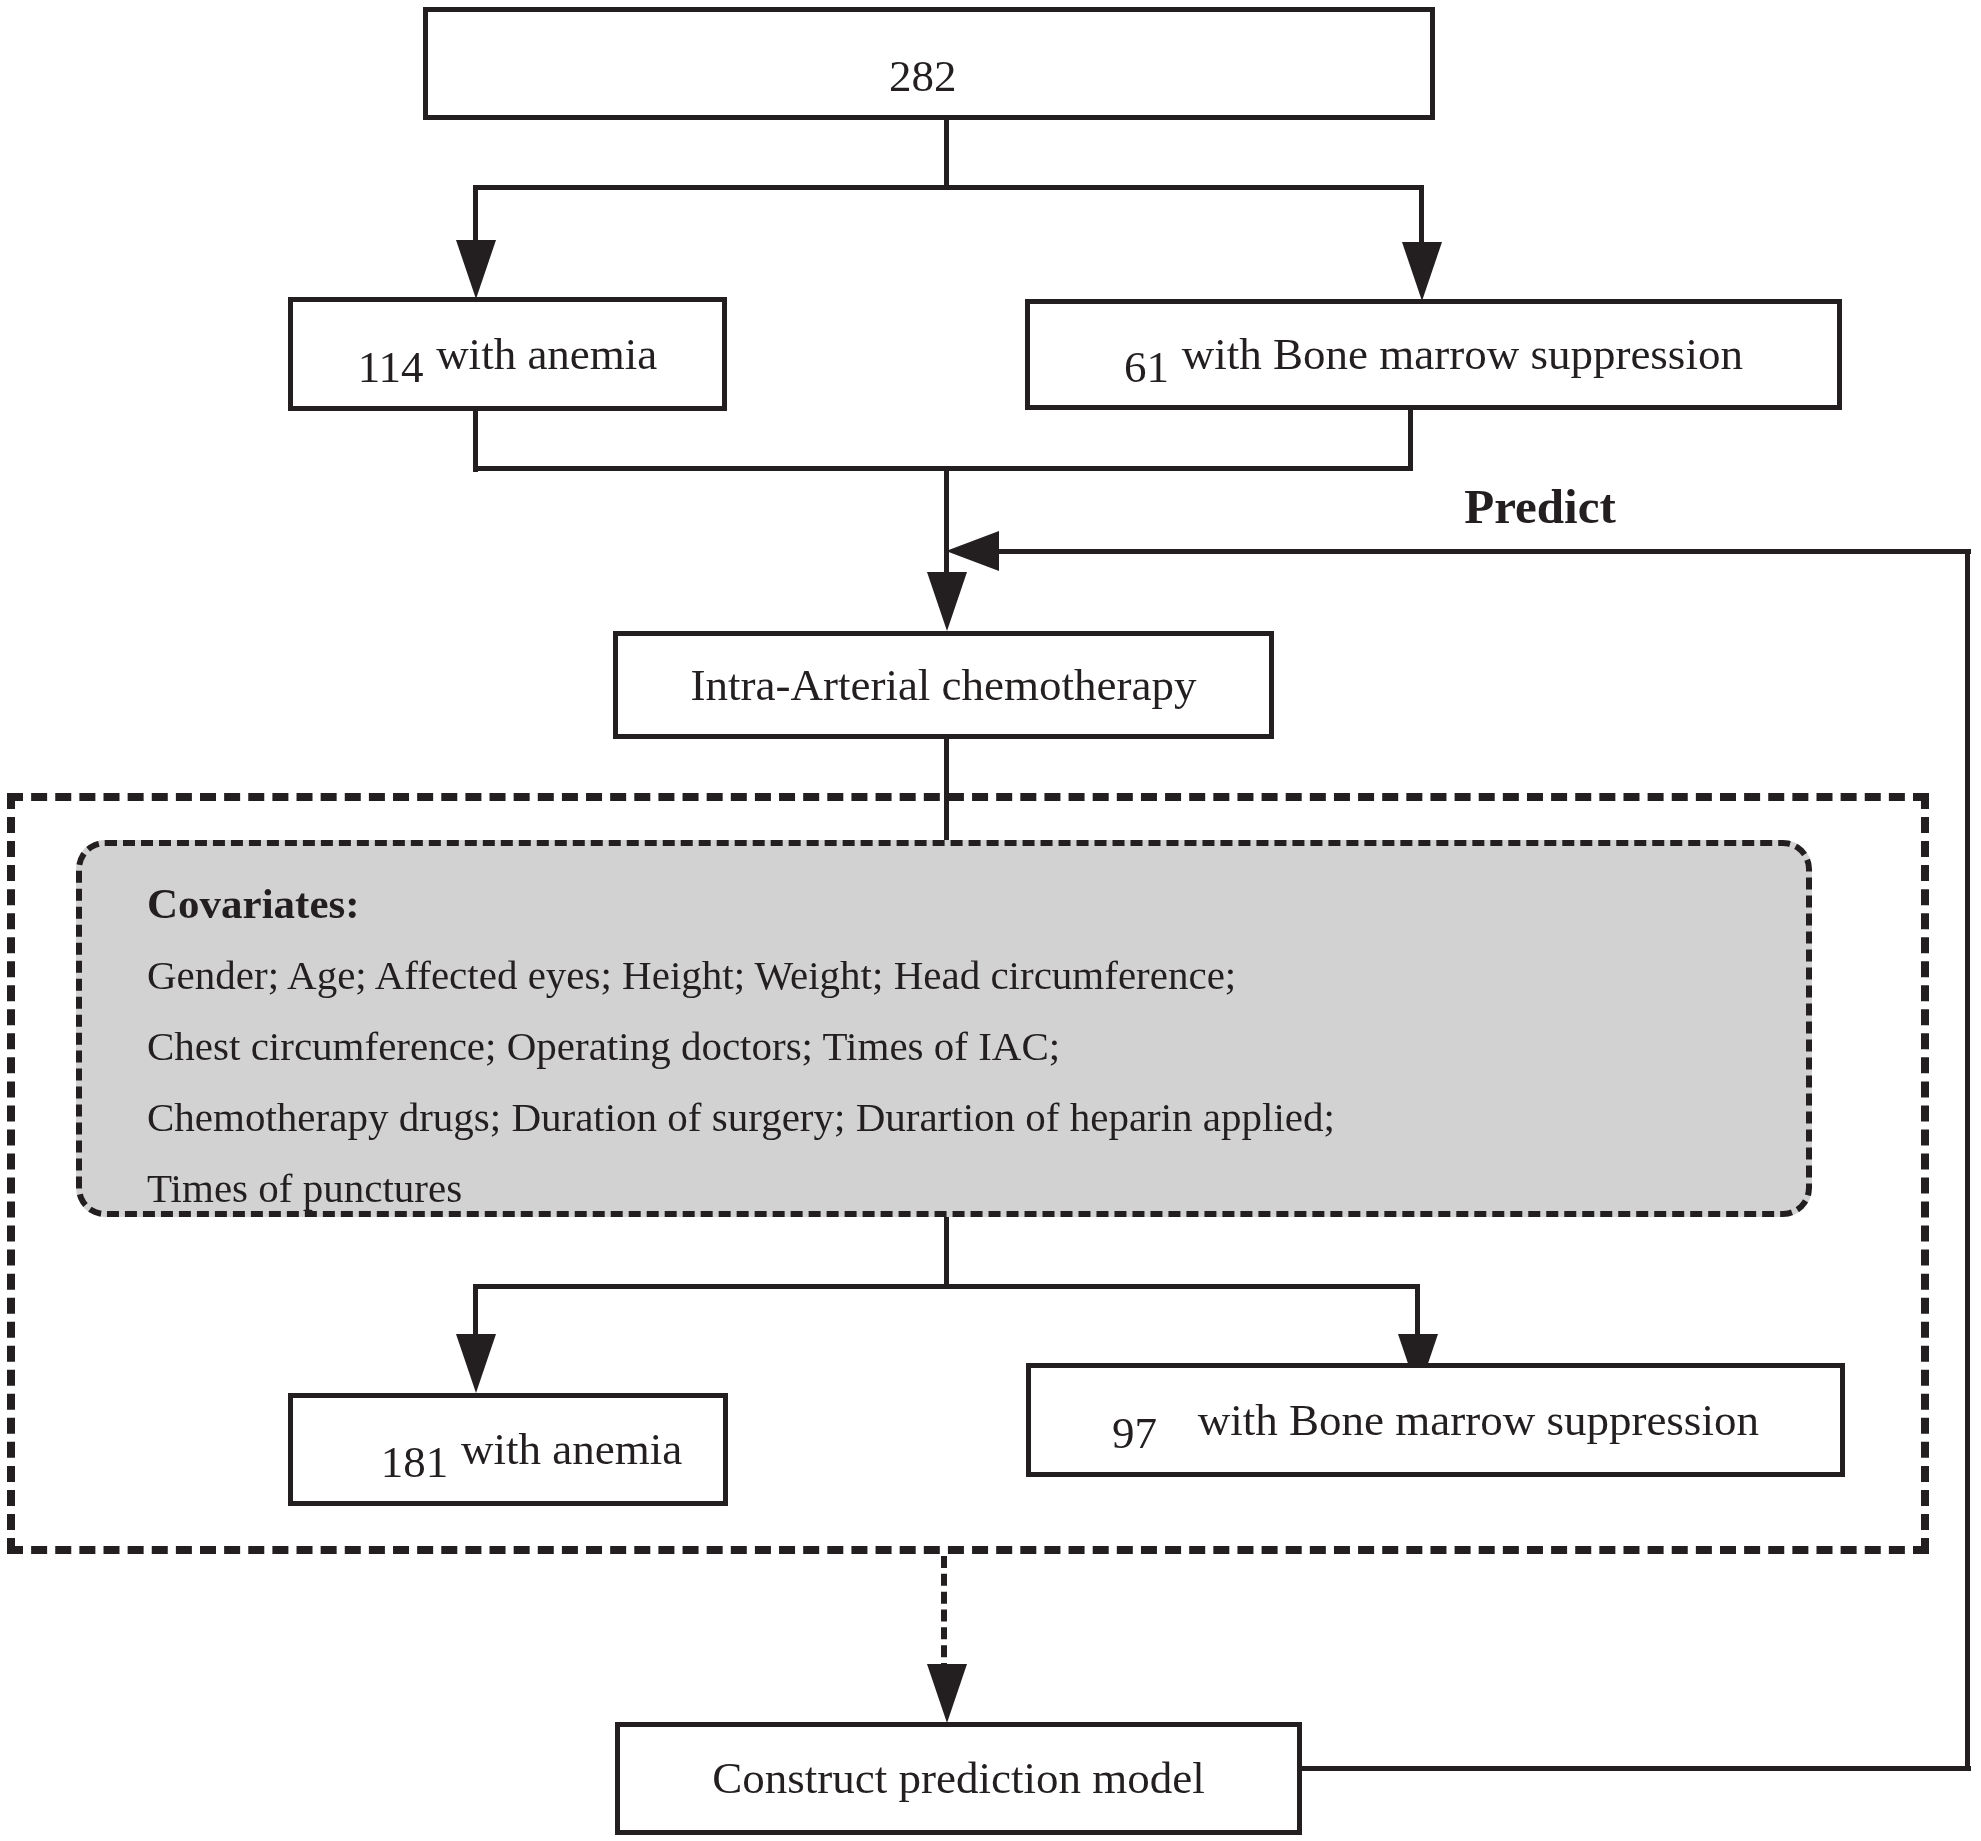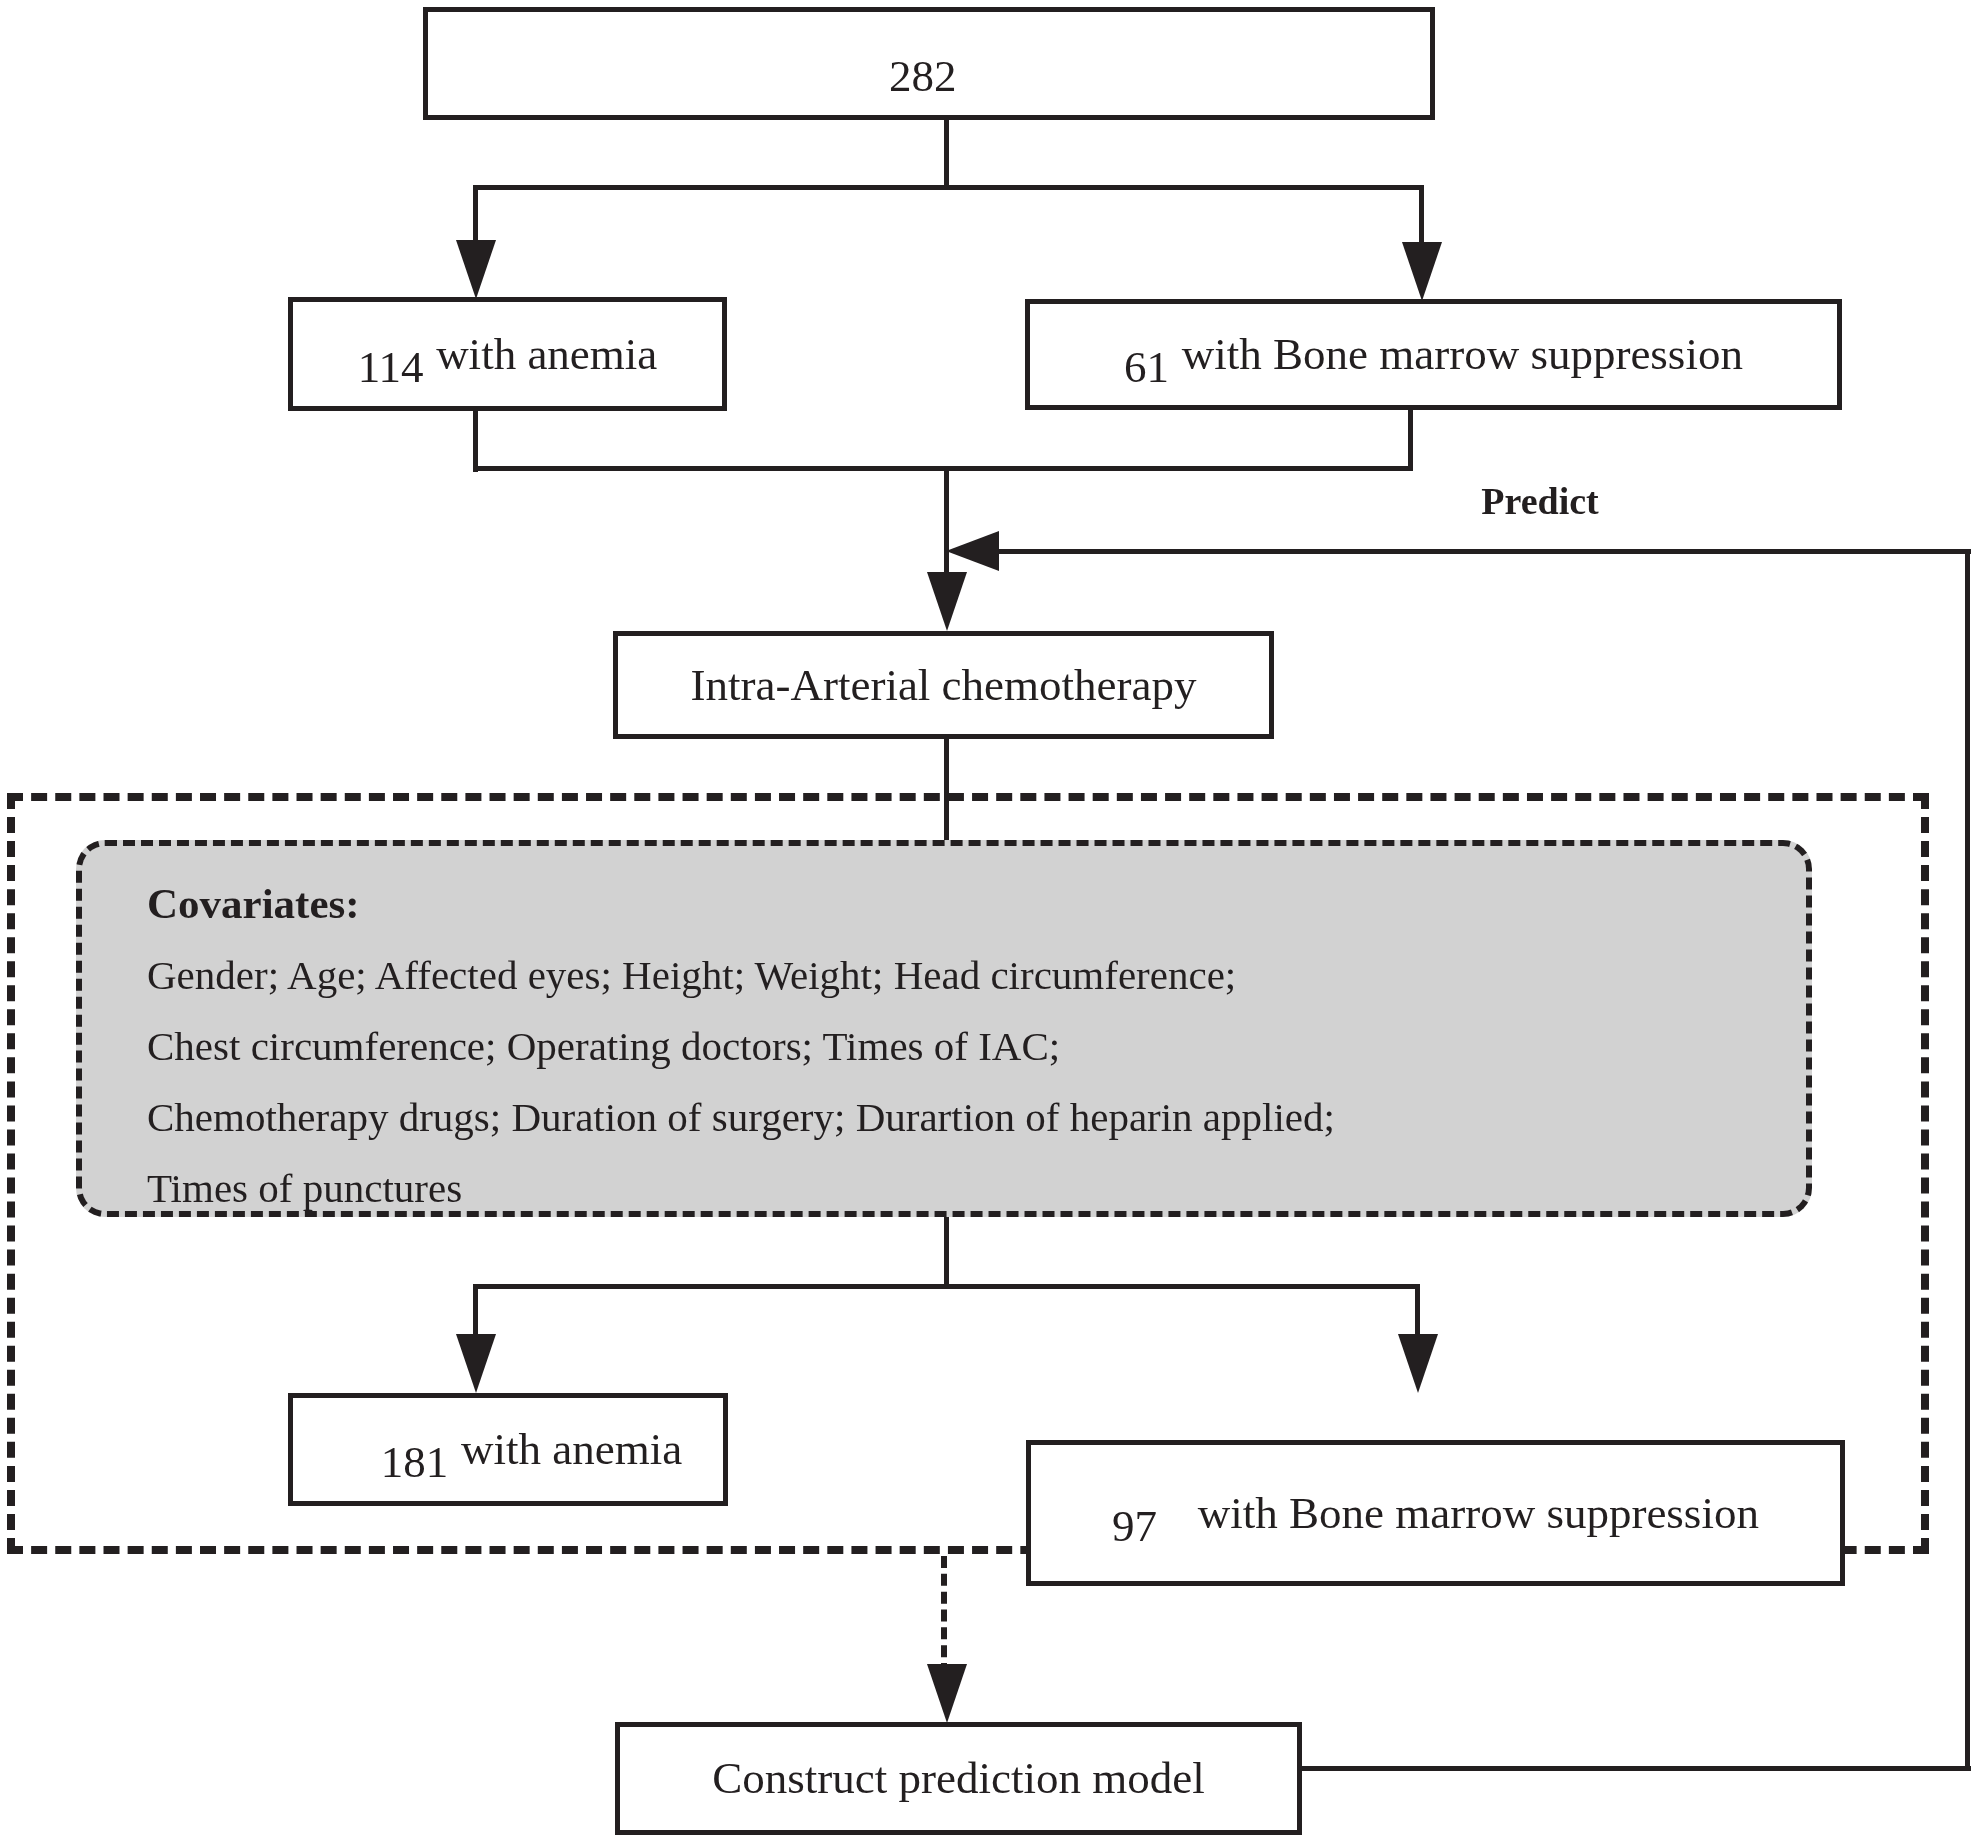--- a/index.html
+++ b/index.html
@@ -68,21 +68,21 @@
     white-space:nowrap;
   }
   .dashed-vline{
     position:absolute;
     width:0;
     border-left:6px dashed var(--ink);
   }
   .predict-label{
     position:absolute;
     font-weight:bold;
-    font-size:38px;
+    font-size:49px;
     text-align:center;
     line-height:1;
   }
 </style>
 </head>
 <body>
 
 <div id="canvas">
 
   <div class="vline" style="left:944px;top:117px;width:5.2px;height:73px;"></div>
@@ -142,21 +142,21 @@
 
   <div class="box" style="left:613px;top:631px;width:661px;height:108px;align-items:center;">
     <span>Intra-Arterial chemotherapy</span>
   </div>
 
   <div class="box" style="left:288px;top:1393px;width:440px;height:113px;padding-left:47px;">
     <span class="count">181</span>
       <span>with anemia</span>
   </div>
 
-  <div class="box" style="left:1026px;top:1440px;width:819px;height:146px;gap:28px;">
+  <div class="box" style="left:1026px;top:1363px;width:819px;height:114px;gap:28px;">
     <span class="count">97</span>
       <span>with Bone marrow suppression</span>
   </div>
 
   <div class="box" style="left:615px;top:1722px;width:687px;height:113px;">
     <span>Construct prediction model</span>
   </div>
 
 </div>
 

